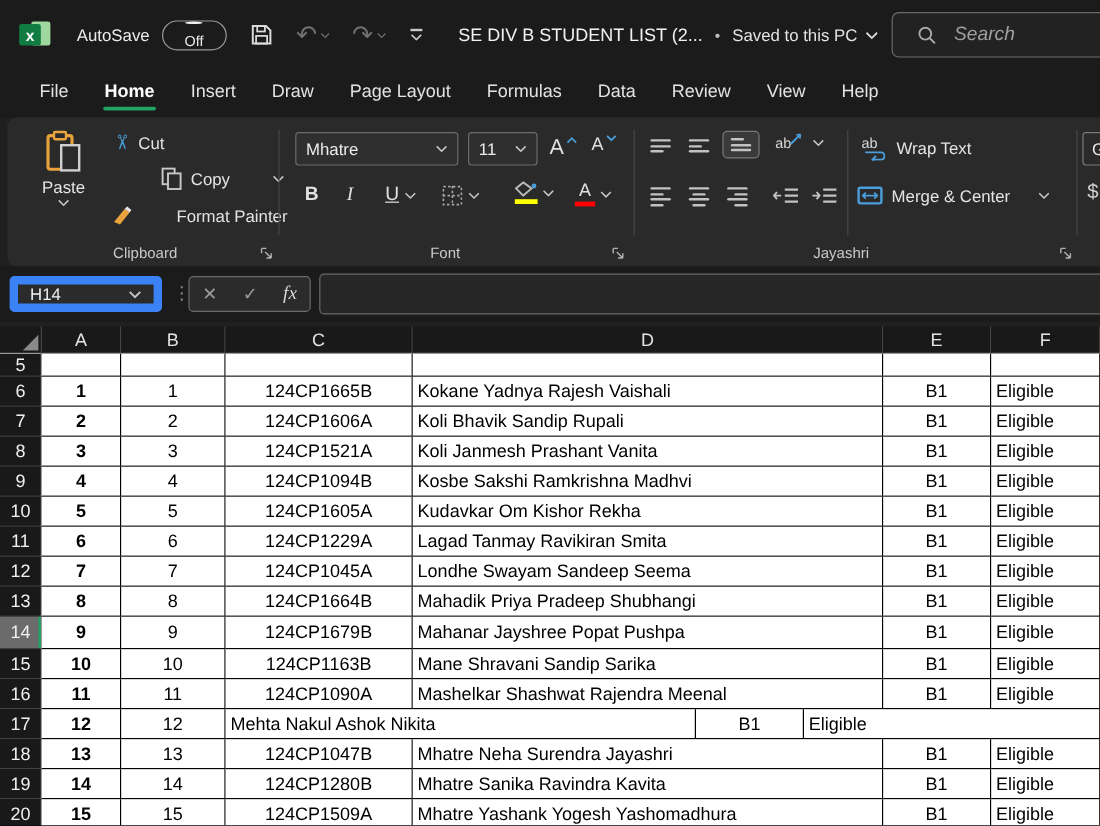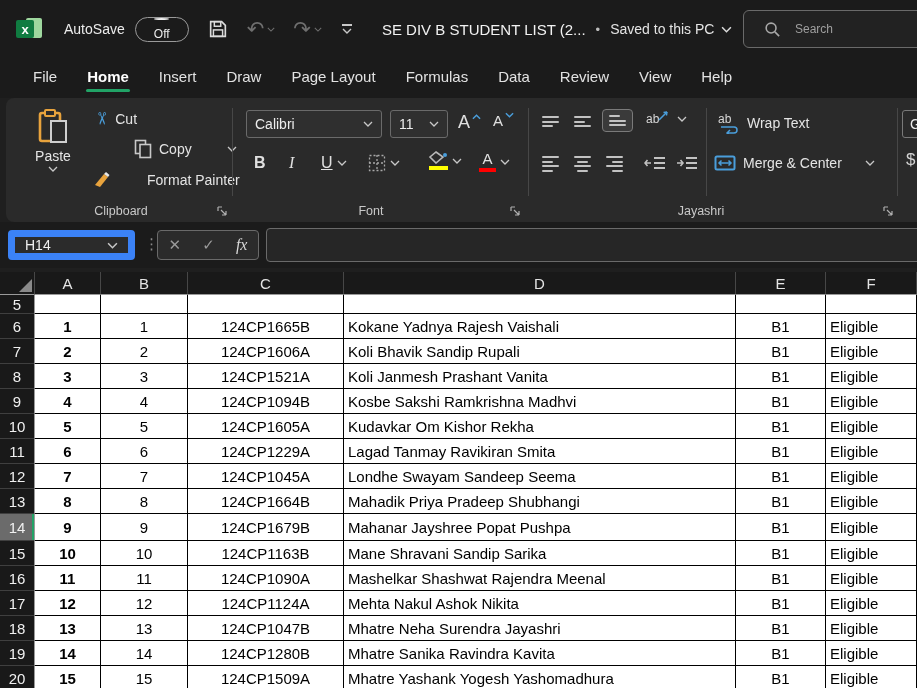--- a/index.html
+++ b/index.html
@@ -24,21 +24,21 @@
   .tb-btn.disabled { color:#6f6f6f; }
   .glyph-undo, .glyph-redo { font-size:21px; line-height:1; font-family:"DejaVu Sans", sans-serif; }
   .mini-chev { margin-left:3px; }
   .qat-chev { display:flex; flex-direction:column; align-items:center; gap:2px; margin-left:20px; }
   .qat-chev .bar { width:10px; height:1.5px; background:#c8c8c8; }
   .doc-title { margin-left:30px; font-size:15px; color:#f2f2f2; white-space:nowrap; }
   .title-sep { margin:0 10px; color:#bdbdbd; font-size:13px; }
   .save-status { font-size:14px; color:#e4e4e4; white-space:nowrap; display:flex; align-items:center; gap:7px; cursor:pointer; }
   .searchbox { position:absolute; left:743px; top:10px; width:260px; height:38px; border:1px solid #6a6a6a; border-radius:6px;
     display:flex; align-items:center; gap:14px; padding-left:20px; background:#222; cursor:text; }
-  .searchbox .ph { color:#9f9f9f; font-size:12px; }
+  .searchbox .ph { color:#9f9f9f; font-size:16px;font-style:italic; }
   
   .tabsrow { height:40px; background:#1b1b1b; display:flex; align-items:center; padding-left:20px; gap:4px; }
   .rtab { position:relative; padding:6px 13px 10px 13px; font-size:15px; color:#e2e2e2; cursor:pointer; white-space:nowrap; }
   .rtab.active { font-weight:bold; color:#fff; }
   .rtab.active::after { content:""; position:absolute; left:12px; right:12px; bottom:3px; height:3px; border-radius:2px; background:var(--accent); }
   
   .ribbon { position:relative; height:124px; }
   .ribbon-panel { position:absolute; left:6px; top:0; width:960px; height:124px; background:#2a2a2a; border-radius:8px; }
   .vdiv { position:absolute; top:10px; bottom:26px; width:1px; background:#474747; }
   .group-label { position:absolute; bottom:4px; font-size:12.5px; color:#c9c9c9; text-align:center; }
@@ -205,21 +205,21 @@
       <div class="group-label" style="left:60px; width:110px;">Clipboard</div>
       <div class="launcher" style="left:210px;">
         <svg width="12" height="12" viewBox="0 0 12 12">
             <path d="M2 2 H6 M2 2 V6" stroke="#b0b0b0" stroke-width="1.2" fill="none"></path>
             <path d="M5 5 L10 10 M10 10 H6 M10 10 V6" stroke="#b0b0b0" stroke-width="1.2" fill="none"></path>
           </svg>
       </div>
       <div class="vdiv" style="left:226px;"></div>
 
       <div class="combo" style="left:240px; top:12px; width:136px;">
-        <span>Calibri</span>
+        <span>Mhatre</span>
         <svg width="10" height="6" viewBox="0 0 10 6">
             <path d="M1 1 L5 5 L9 1" fill="none" stroke="#c8c8c8" stroke-width="1.3"></path>
           </svg>
       </div>
       <div class="combo" style="left:384px; top:12px; width:58px;">
         <span>11</span>
         <svg width="10" height="6" viewBox="0 0 10 6">
             <path d="M1 1 L5 5 L9 1" fill="none" stroke="#c8c8c8" stroke-width="1.3"></path>
           </svg>
       </div>
@@ -535,21 +535,20 @@
       <div class="cell w-b">11</div>
       <div class="cell w-c">124CP1090A</div>
       <div class="cell w-d left">Mashelkar Shashwat Rajendra Meenal</div>
       <div class="cell w-e">B1</div>
       <div class="cell w-f left">Eligible</div>
     </div>
           <div class="g-row">
       <div class="rowhead w-rh">17</div>
       <div class="cell w-a bold">12</div>
       <div class="cell w-b">12</div>
-      <div class="cell w-c">124CP1124A</div>
       <div class="cell w-d left">Mehta Nakul Ashok Nikita</div>
       <div class="cell w-e">B1</div>
       <div class="cell w-f left">Eligible</div>
     </div>
           <div class="g-row">
       <div class="rowhead w-rh">18</div>
       <div class="cell w-a bold">13</div>
       <div class="cell w-b">13</div>
       <div class="cell w-c">124CP1047B</div>
       <div class="cell w-d left">Mhatre Neha Surendra Jayashri</div>

